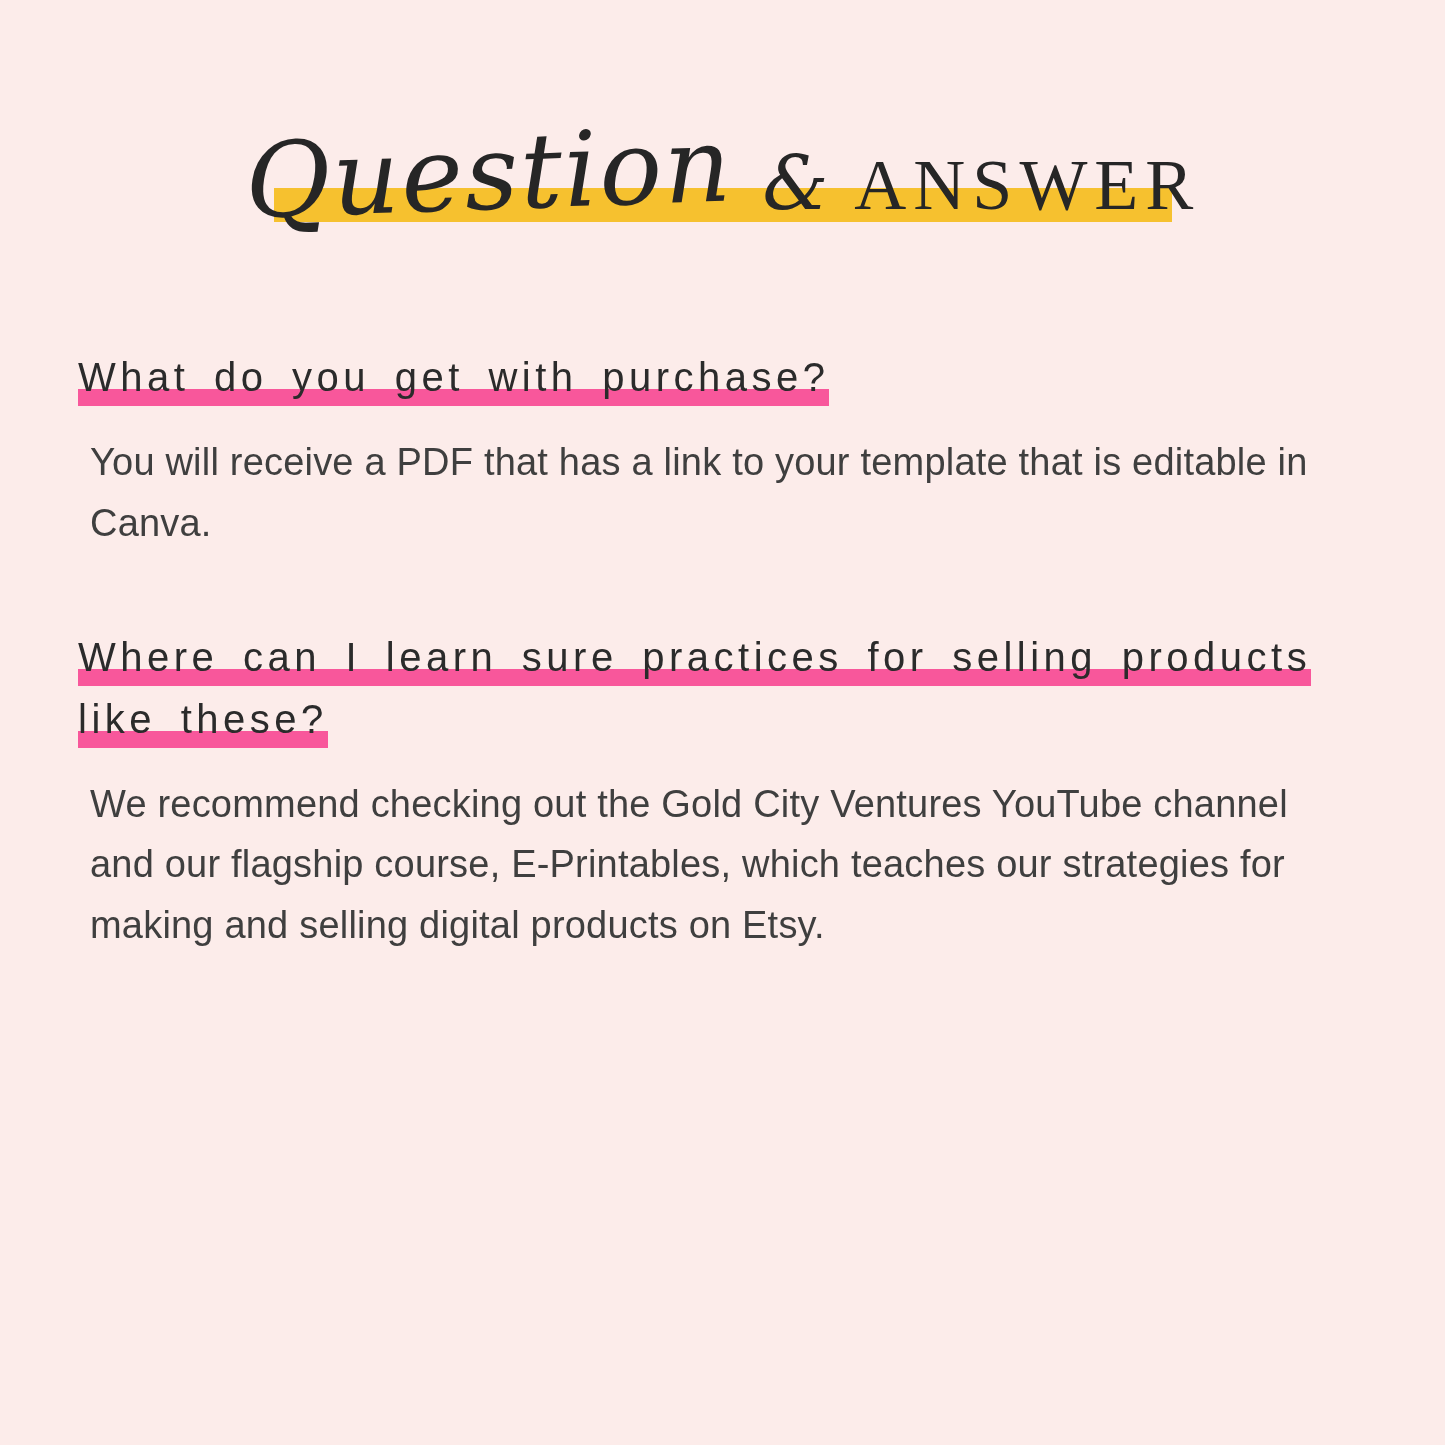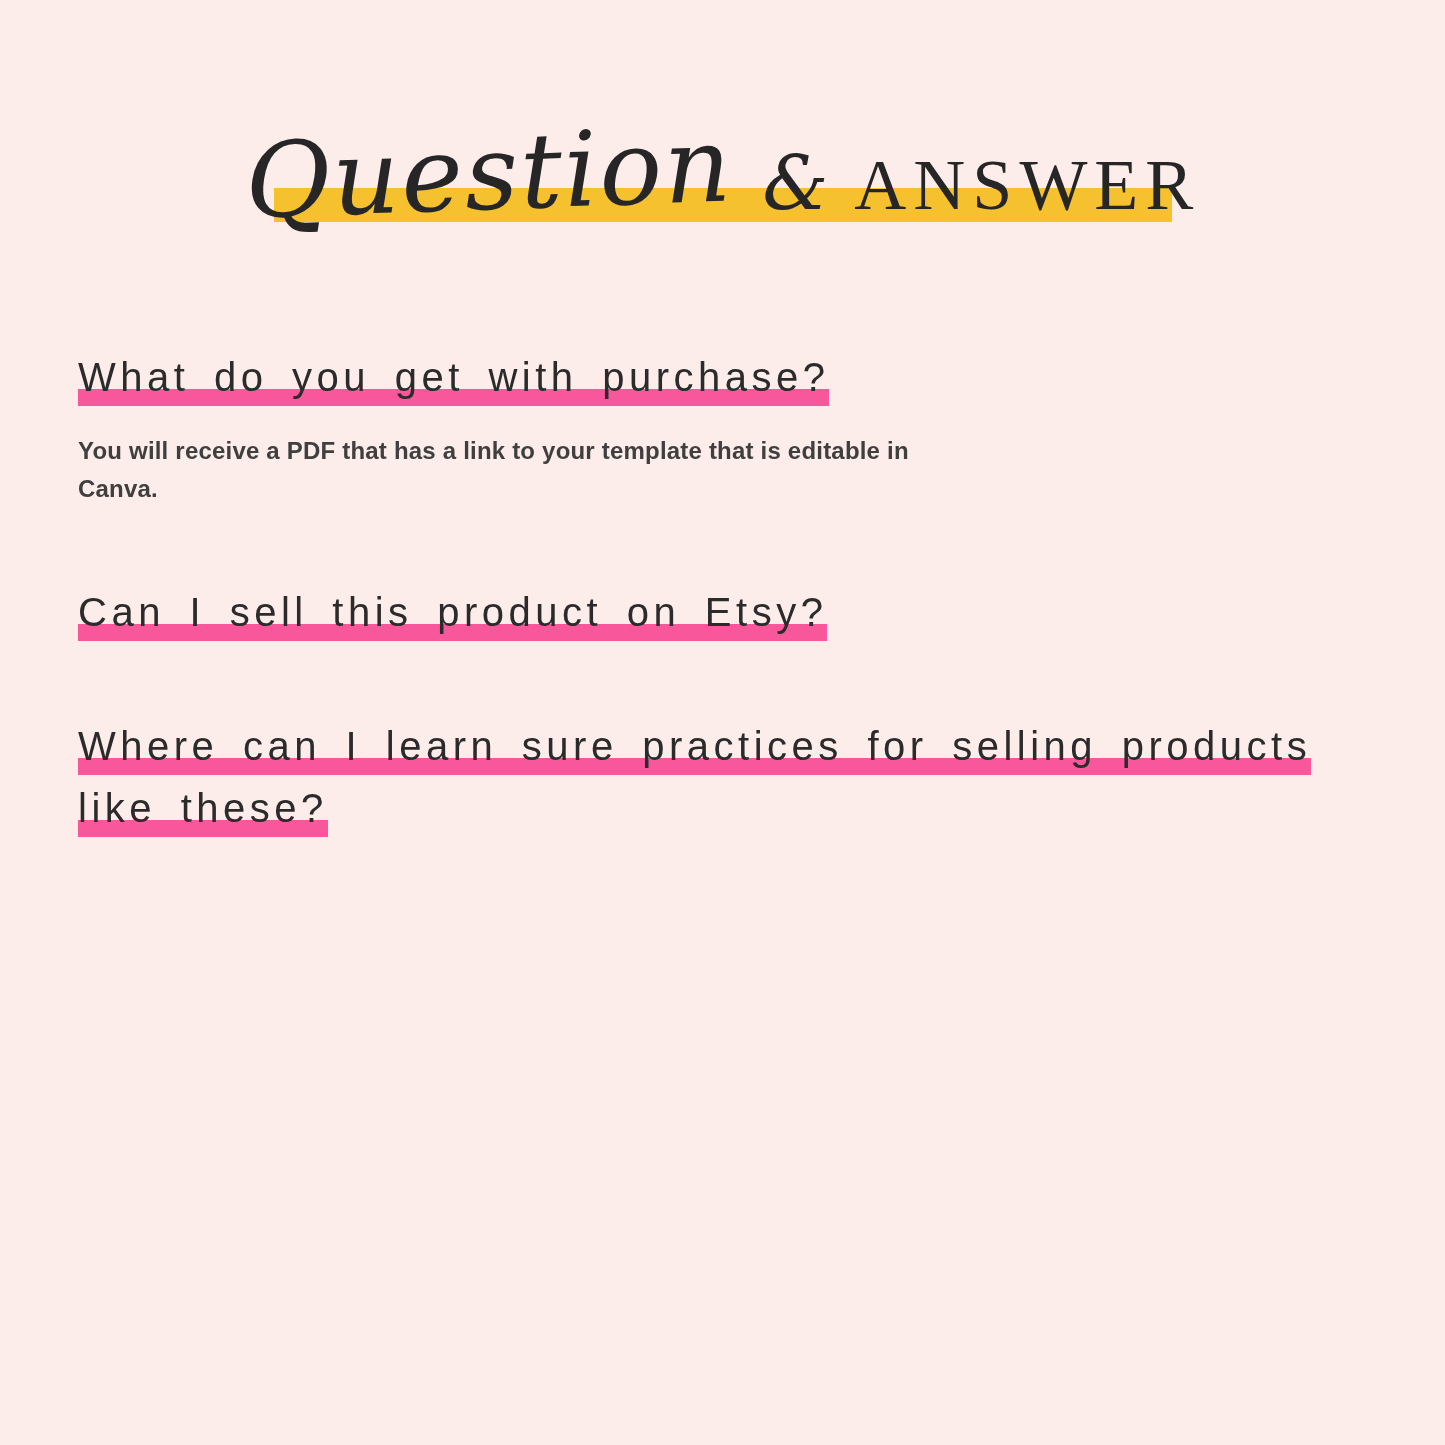--- a/index.html
+++ b/index.html
@@ -88,24 +88,24 @@
     background-image:linear-gradient(var(--pink),var(--pink));
     background-repeat:no-repeat;
     background-size:100% 17px;
     background-position:left bottom;
     padding-bottom:7px;
     -webkit-box-decoration-break:clone;
     box-decoration-break:clone;
     text-align:right;
   }
   .qa-answer{
-    margin:0;
-    font-size:24px;
+    margin:12px;
+    font-size:38px;
     line-height:1.6;
-    font-weight:700;
+    font-weight:400;
     color:var(--ink-body);
     letter-spacing:0.2px;
     white-space:pre-line;
     max-width:1265px;
   }
 </style>
 </head>
 <body>
 
 <header class="header">
@@ -116,18 +116,20 @@
     <span class="title-caps">ANSWER</span>
   </div>
 </header>
 
 <main class="main">
 
   <h2 class="qa-heading"><span class="qa-highlight">What do you get with purchase?</span></h2>
   <p class="qa-answer">You will receive a PDF that has a link to your template that is editable in
 Canva.</p>
 
-  <h2 class="qa-heading"><span class="qa-highlight">Can I sell this product on Etsy?</span></h2>
 
   <h2 class="qa-heading"><span class="qa-highlight">Where can I learn sure practices for selling products
 like these?</span></h2>
+  <p class="qa-answer">We recommend checking out the Gold City Ventures YouTube channel
+and our flagship course, E-Printables, which teaches our strategies for
+making and selling digital products on Etsy.</p>
 
 </main>
 
 </body></html>

